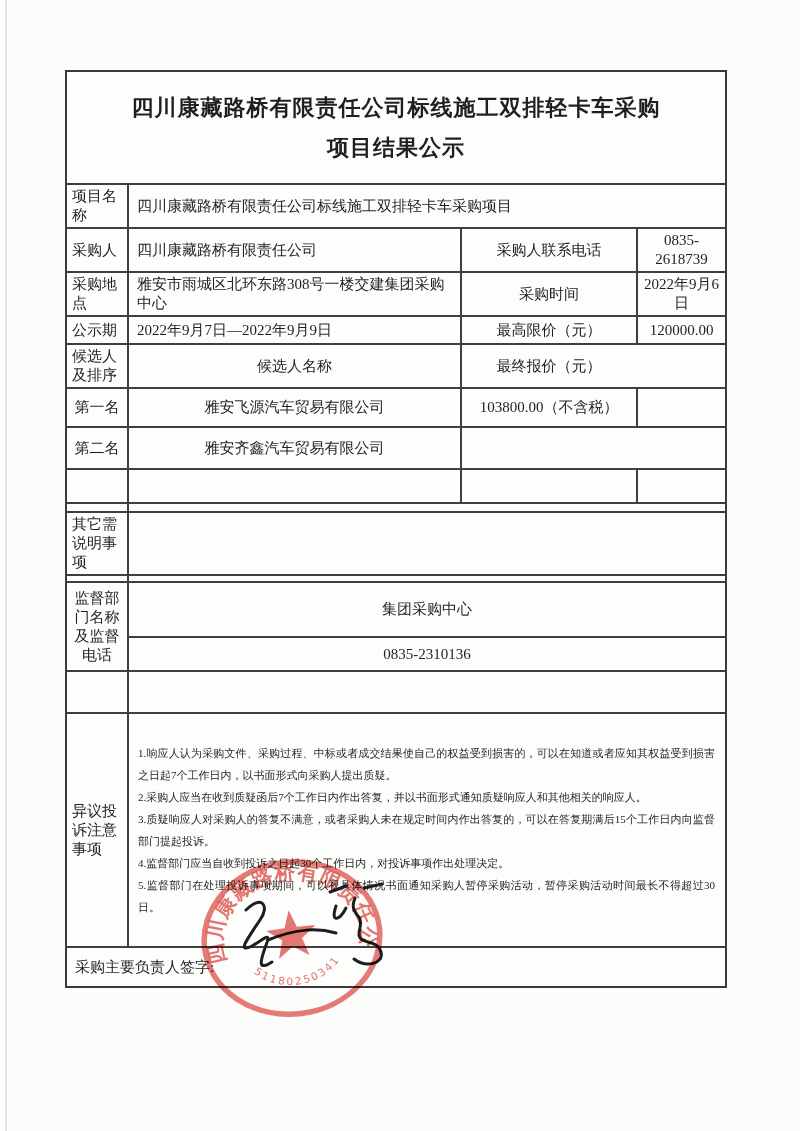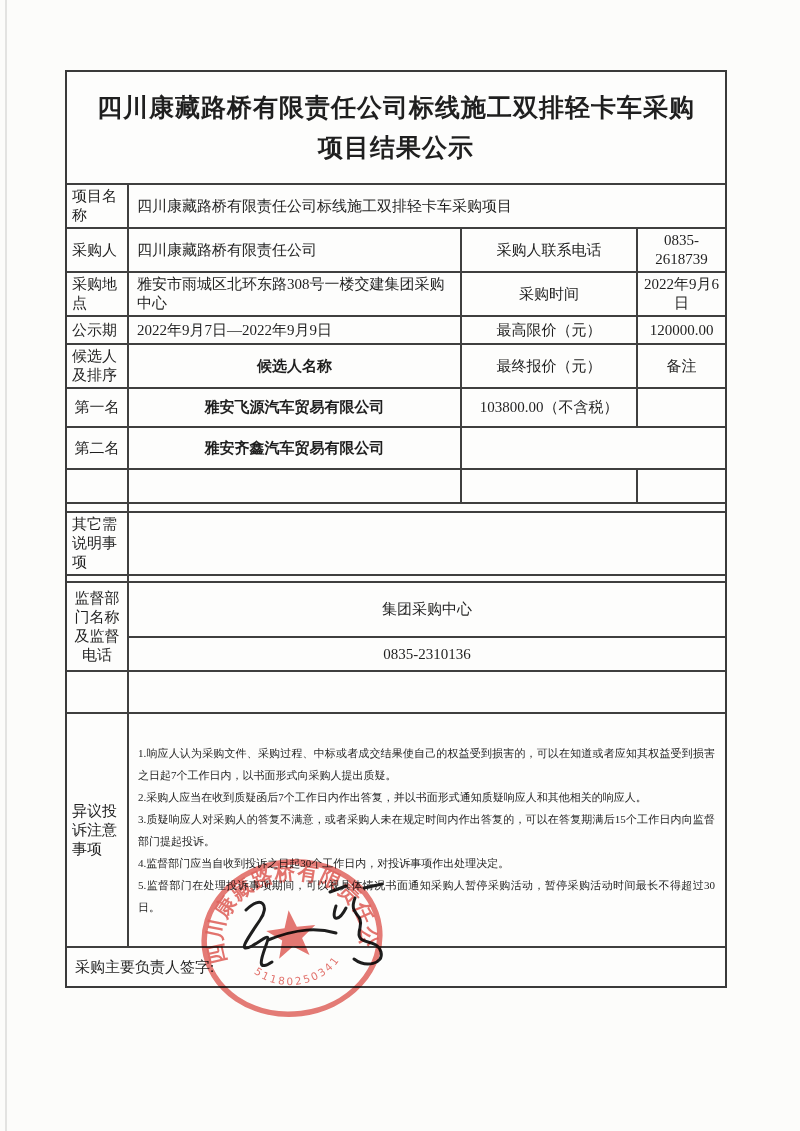--- a/index.html
+++ b/index.html
@@ -22,24 +22,24 @@
   }
   .row { display:flex; border-top:2px solid #3f3f3f; align-items:stretch; }
   .row.first { border-top:none; }
 
   .c1 { width:60px; flex:none; display:flex; align-items:center; padding:2px 5px; line-height:19px; }
   .c1.ctr { justify-content:center; text-align:center; }
   .c2 { width:333px; flex:none; border-left:2px solid #3f3f3f; display:flex; align-items:center; padding:2px 8px; line-height:19px; }
   .c3 { width:176px; flex:none; border-left:2px solid #3f3f3f; display:flex; align-items:center; justify-content:center; text-align:center; padding:2px 4px; line-height:19px; }
   .c4 { flex:1; border-left:2px solid #3f3f3f; display:flex; align-items:center; justify-content:center; text-align:center; padding:2px 4px; line-height:19px; }
   .span3 { flex:1; border-left:2px solid #3f3f3f; display:flex; align-items:center; padding:2px 8px; line-height:19px; }
-  .c2.ctr { justify-content:center; text-align:left;font-weight:bold; }
+  .c2.ctr { justify-content:center; text-align:left; }
 
   .title-row { min-height:111px; display:flex; flex-direction:column; justify-content:center; text-align:center; padding:6px 10px; }
-  .title-row .t { font-size:25px; font-weight:bold; line-height:40px; letter-spacing:1px;font-family:Liberation Serif, serif; }
+  .title-row .t { font-size:22px; font-weight:bold; line-height:40px; letter-spacing:1px;font-family:Liberation Serif, serif; }
 
   .h40 { min-height:40px; } .h36 { min-height:36px; } .h28 { min-height:28px; }
   .h41 { min-height:41px; } .h39 { min-height:39px; } .h44 { min-height:42px; }
   .h35 { min-height:34px; } .h53 { min-height:52px; }
 
   .spacer  { min-height:9px;  }
   .spacer2 { min-height:7px;  }
   .spacer3 { min-height:42px; }
   .spacer .c1e, .spacer2 .c1e, .spacer3 .c1e { width:60px; flex:none; }
   .spacer .rest, .spacer2 .rest, .spacer3 .rest { flex:1; border-left:2px solid #3f3f3f; }
@@ -94,21 +94,20 @@
       <div class="c1">公示期</div>
       <div class="c2">2022年9月7日—2022年9月9日</div>
       <div class="c3">最高限价（元）</div>
       <div class="c4">120000.00</div>
     </div>
 
     <div class="row h41">
       <div class="c1">候选人及排序</div>
       <div class="c2 ctr">候选人名称</div>
       <div class="c3">最终报价（元）</div>
-      <div class="c4">备注</div>
     </div>
 
     <div class="row h39">
       <div class="c1 ctr">第一名</div>
       <div class="c2 ctr">雅安飞源汽车贸易有限公司</div>
       <div class="c3">103800.00（不含税）</div>
       <div class="c4"></div>
     </div>
 
     <div class="row h44">

